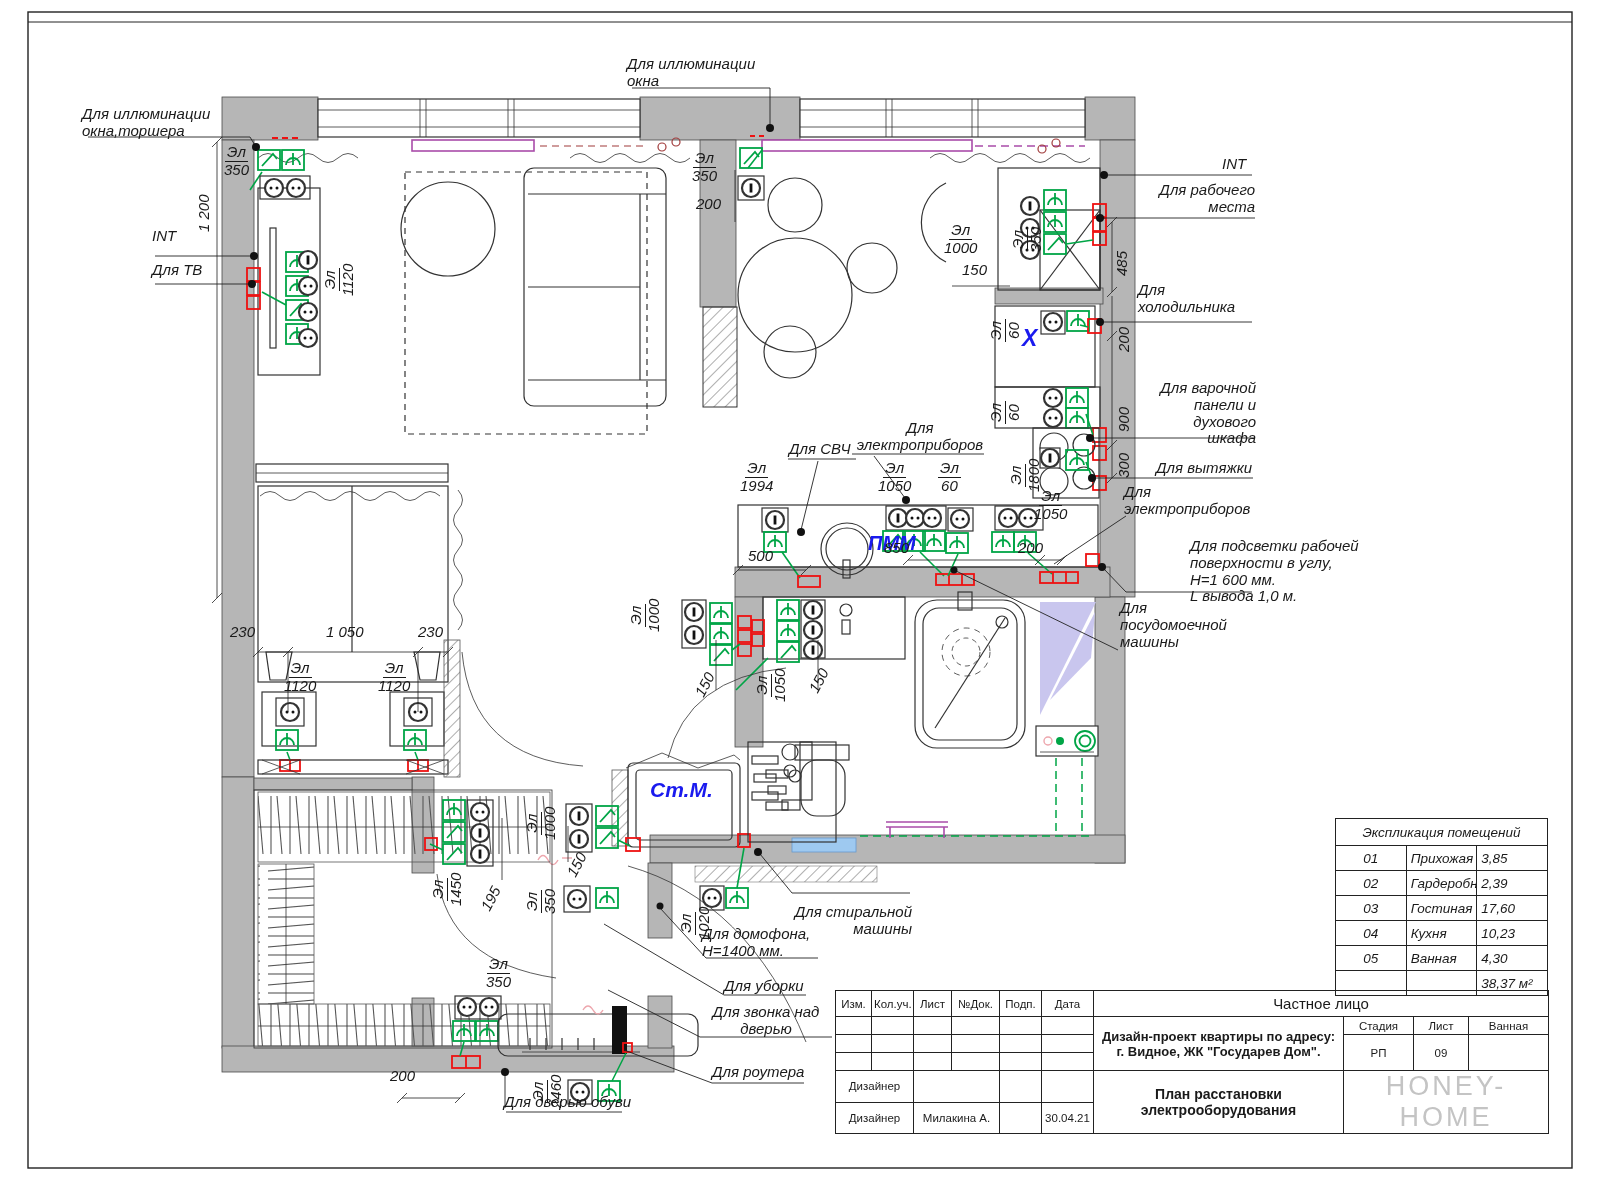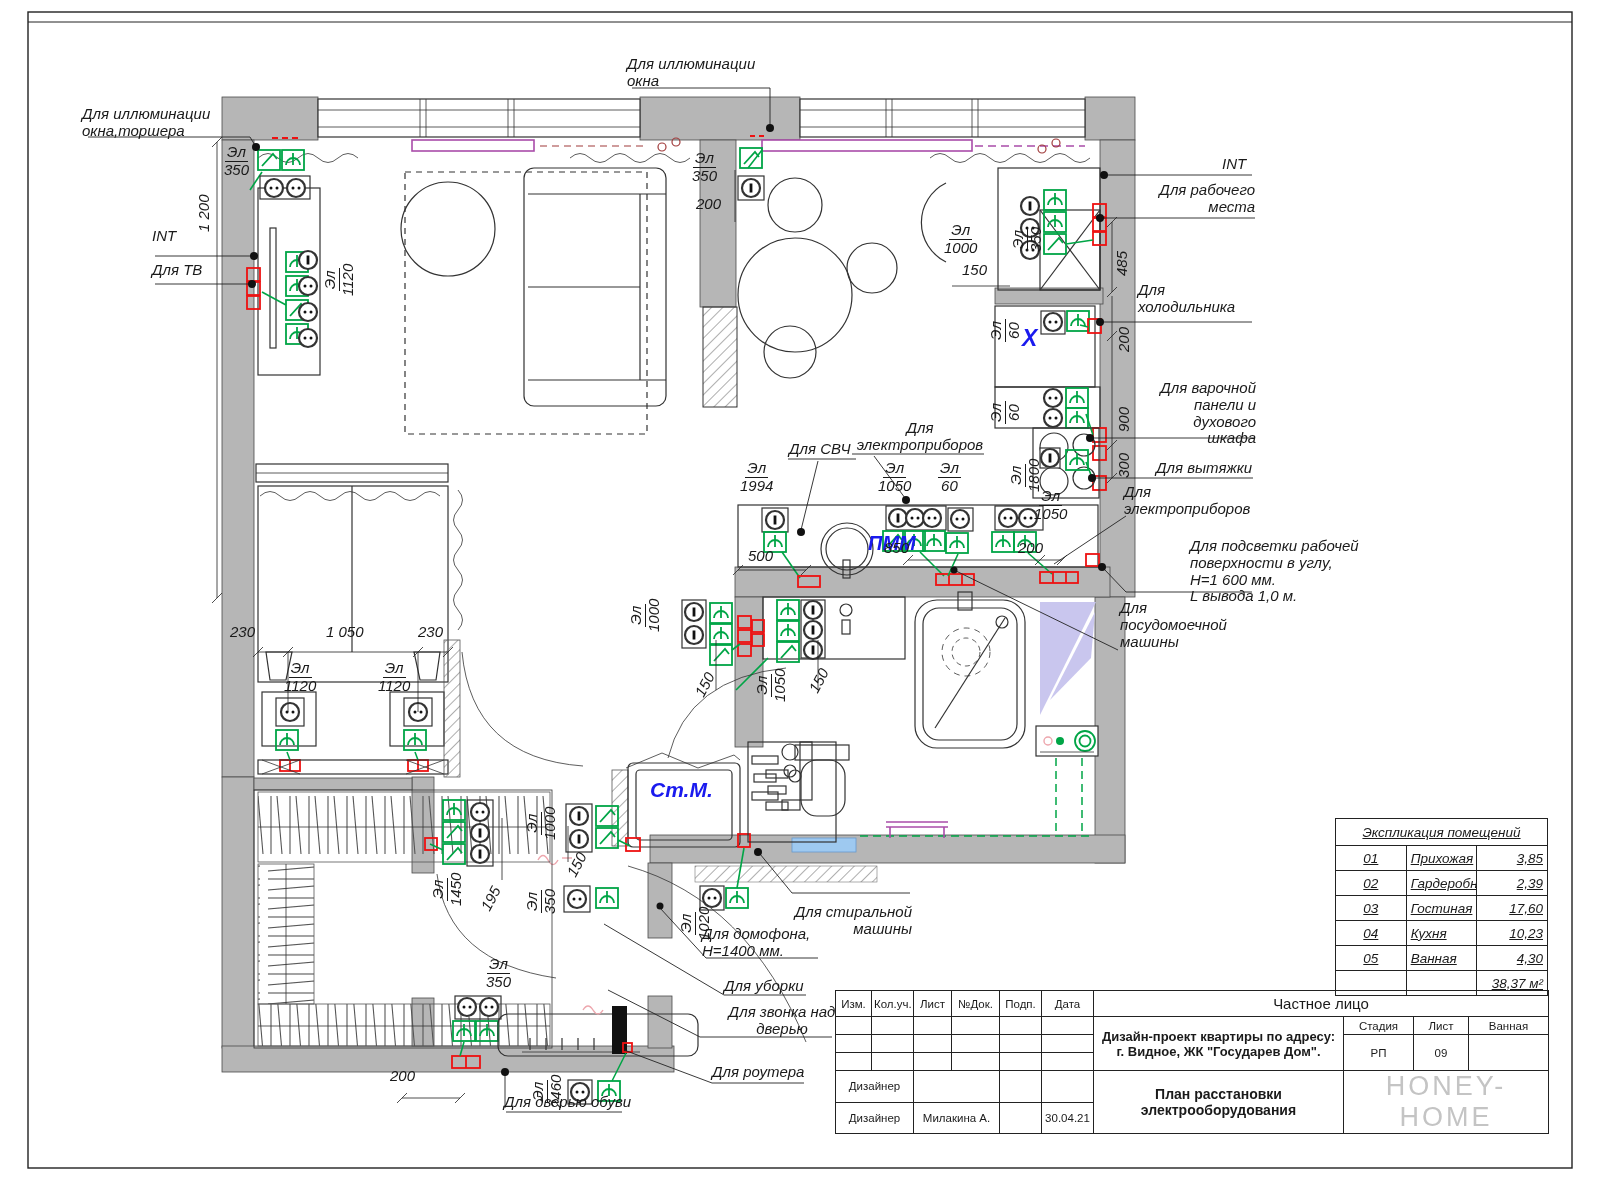--- a/index.html
+++ b/index.html
@@ -24,24 +24,24 @@
   .cr{stroke:#a03a3a;stroke-width:1.2;fill:none}
   .bl{fill:#9ec9f0;stroke:#6699cc;stroke-width:.8}
   .lv{fill:#c9c6ee;stroke:none}
   
   #annot{position:absolute;left:0;top:0;width:1600px;height:1180px;pointer-events:none;}
   .lbl{position:absolute;font-style:italic;font-size:15px;line-height:1.12;white-space:pre-line;transform-origin:0 0;}
   .mark{display:inline-flex;flex-direction:column;align-items:center;}
   .mark .t1{border-bottom:1.3px solid #1a1a1a;padding:0 2px;}
   
   .expl{position:absolute;left:1335px;top:818px;width:213px;border-collapse:collapse;font-style:italic;font-size:13.5px;table-layout:fixed;}
-  .expl td{border:1.2px solid #222;height:24px;padding:0 4px;overflow:hidden;text-decoration:underline;}
+  .expl td{border:1.2px solid #222;height:24px;padding:0 4px;overflow:hidden;}
   .expl .ti{text-align:center;height:26px;}
   .expl .nu{text-align:center;}
-  .expl .ar{text-align:right;}
+  .expl .ar{}
   
   .tb{position:absolute;left:835px;top:990px;width:713px;border-collapse:collapse;font-size:11.5px;table-layout:fixed;}
   .tb td{border:1.2px solid #222;text-align:center;padding:0 2px;overflow:hidden;}
   .pre{white-space:pre-line;font-weight:bold;}
   .client{font-size:15px;}
   .proj{font-size:13px;}
   .dtitle{font-size:14px;}
   .logo{font-size:27px;color:#c4c4c4;letter-spacing:3px;font-weight:400;}
 </style>
 </head>
@@ -562,21 +562,21 @@
       <div class="lbl mark" style="left: 524px; top: 840px; transform: rotate(-90deg);"><span class="t1">Эл</span><span class="t2">1000</span></div>
       <div class="lbl" style="left: 564px; top: 872px; transform: rotate(-62deg);">150</div>
       <div class="lbl mark" style="left: 524px; top: 914px; transform: rotate(-90deg);"><span class="t1">Эл</span><span class="t2">350</span></div>
       <div class="lbl mark" style="left: 678px; top: 940px; transform: rotate(-90deg);"><span class="t1">Эл</span><span class="t2">1020</span></div>
       <div class="lbl" style="left: 650px; top: 778px; font-size: 21px; color: rgb(26, 26, 238); font-weight: 600;">Ст.М.</div>
       <div class="lbl" style="left: 790px; top: 856px; width: 122px; text-align: right; margin-top: 48px;">Для стиральной
 машины</div>
       <div class="lbl" style="left: 702px; top: 926px; width: 118px; text-align: left;">Для домофона,
 Н=1400 мм.</div>
       <div class="lbl" style="left: 724px; top: 978px;">Для уборки</div>
-      <div class="lbl" style="left: 715px; top: 1004px; width: 134px; text-align: center;">Для звонка над
+      <div class="lbl" style="left: 699px; top: 1004px; width: 134px; text-align: center;">Для звонка над
 дверью</div>
       <div class="lbl" style="left: 712px; top: 1064px;">Для роутера</div>
       <div class="lbl mark" style="left: 486px; top: 956px;"><span class="t1">Эл</span><span class="t2">350</span></div>
       <div class="lbl" style="left: 390px; top: 1068px;">200</div>
       <div class="lbl mark" style="left: 530px; top: 1108px; transform: rotate(-90deg);"><span class="t1">Эл</span><span class="t2">2460</span></div>
       <div class="lbl" style="left: 504px; top: 1094px;">Для дверью обуви</div>
     </div>
 
 <table class="expl">
   <tbody>

